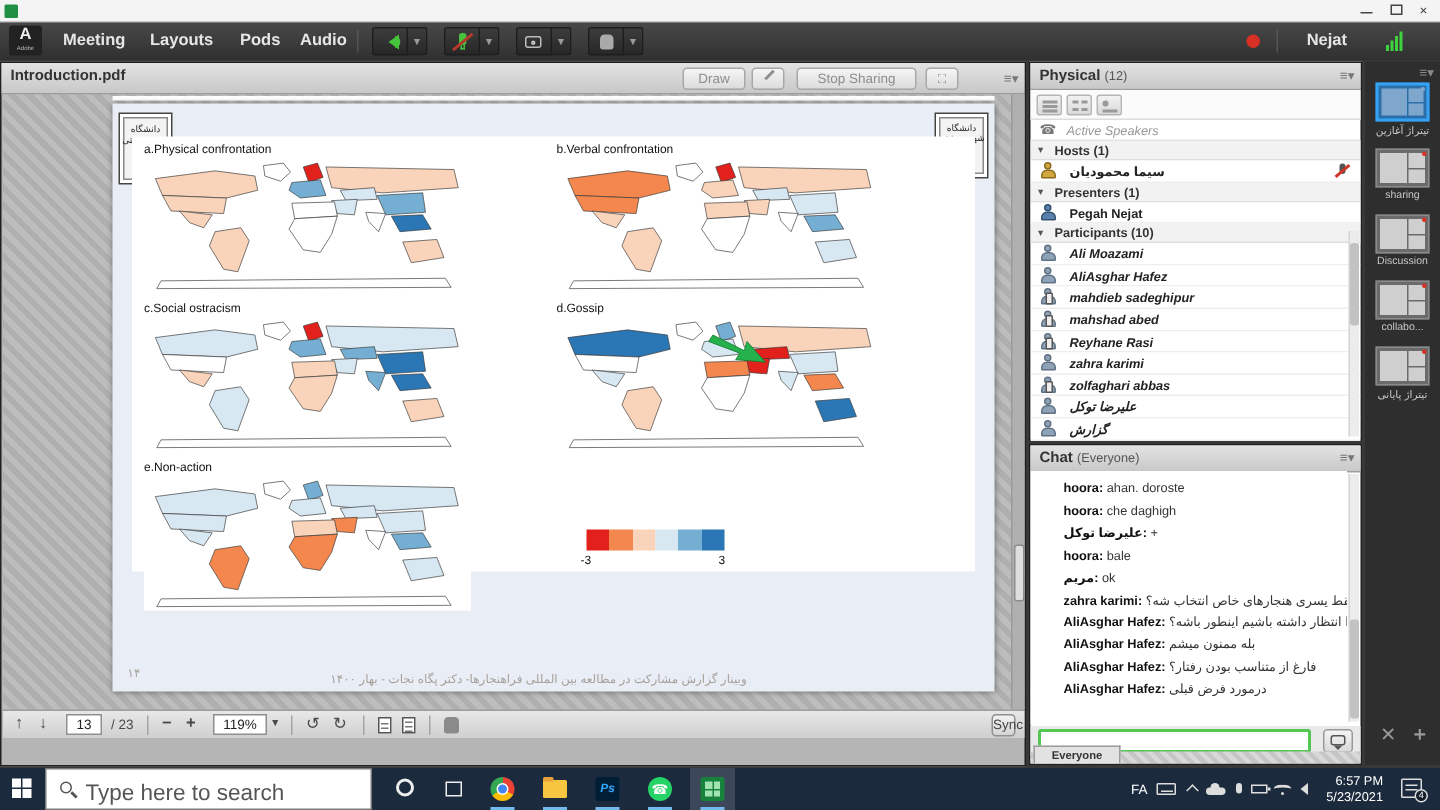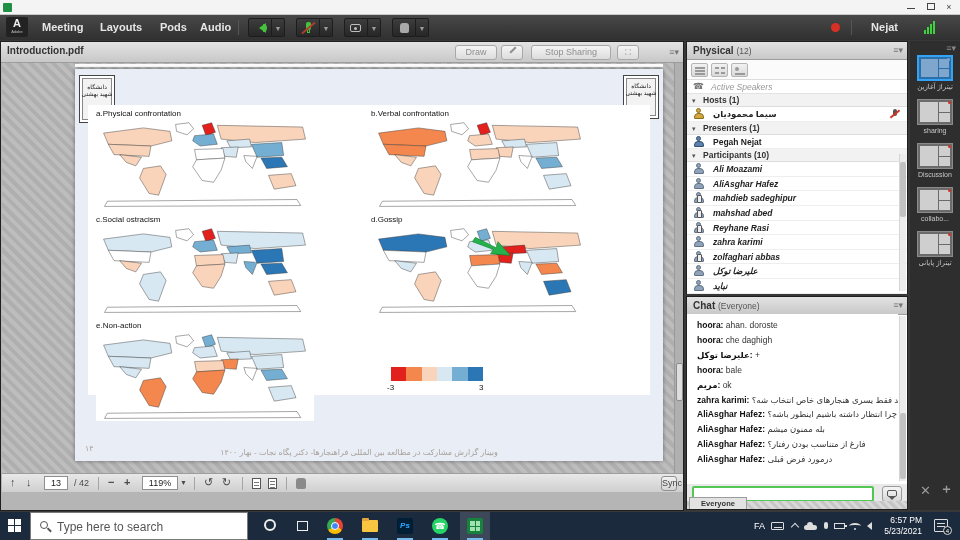--- a/index.html
+++ b/index.html
@@ -36,21 +36,21 @@
   .podttl{position:absolute;left:6px;top:3px;font-size:10px;font-weight:bold;color:#333;}
   .podmenu{position:absolute;right:4px;top:3px;font-size:9px;color:#777;}
   
   #sharepod{left:0;top:1px;width:684px;height:470px;background:#b5b5b5;}
   #sharehdr{height:21px;}
   .hbtn{position:absolute;top:3px;height:15px;background:linear-gradient(#f5f5f5,#dcdcdc);border:1px solid #a8a8a8;border-radius:3px;font-size:9px;color:#8e8e8e;text-align:center;line-height:13px;}
   #sharecontent{position:absolute;left:1px;top:21px;width:681px;height:410px;background:repeating-linear-gradient(45deg,#bdbdbd 0 4px,#afafaf 4px 8px);overflow:hidden;}
   #slide{position:absolute;left:73px;top:6px;width:588px;height:392px;background:#e9edf6;box-shadow:0 0 4px rgba(0,0,0,.4);}
   .logo{position:absolute;border:1px solid #444;background:#f3f3f3;box-shadow:inset 0 0 0 2px #fff,inset 0 0 0 3px #888;text-align:center;overflow:hidden;}
   .logo span{display:block;font-size:6px;color:#222;line-height:7px;}
-  #mapspanel{position:absolute;left:13px;top:36px;width:562px;height:290px;background:#fff;}
+  #mapspanel{position:absolute;left:13px;top:22px;width:562px;height:290px;background:#fff;}
   .maplabel{position:absolute;font-size:8px;color:#111;}
   .map-svg{position:absolute;width:218px;height:88px;background:#fff;}
   #colorbar{position:absolute;left:303px;top:262px;width:92px;height:14px;display:flex;border:0;}
   #colorbar div{flex:1;height:14px;}
   .cblabel{position:absolute;top:278px;font-size:8px;color:#111;}
   #caption{position:absolute;left:60px;right:80px;bottom:4px;font-size:8px;color:#a8a29a;text-align:center;direction:rtl;}
   #pagenum{position:absolute;left:10px;bottom:8px;font-size:8px;color:#a8a29a;}
   #sharescroll{position:absolute;right:0;top:0;width:9px;height:410px;background:#b0b0b0;border-left:1px solid #9a9a9a;}
   #sharescroll .thumb{position:absolute;left:1px;top:300px;width:7px;height:38px;background:#dedede;border:1px solid #8c8c8c;border-radius:2px;}
   
@@ -90,21 +90,21 @@
   .avatar.presenter .av-head,.avatar.presenter .av-body{background:#5b82ad;border-color:#33506e;}
   .avbadge{position:absolute;left:10px;top:4px;width:5px;height:8px;background:#eee;border:1px solid #555;border-radius:1px;}
   .micoff{position:absolute;right:6px;top:1px;width:12px;height:12px;}
   .mic-body{position:absolute;left:4px;top:1px;width:4px;height:7px;background:#555;border-radius:2px;}
   .mic-slash{position:absolute;left:0;top:5px;width:12px;height:2px;background:#cf3527;transform:rotate(-40deg);}
   #attscroll{position:absolute;right:1px;top:112px;bottom:2px;width:7px;background:#ececec;border-left:1px solid #d5d5d5;}
   #attscroll .thumb{position:absolute;left:0;top:8px;width:6px;height:55px;background:#c2c2c2;border-radius:2px;}
   
   #chatpod{left:686px;top:256px;width:222px;height:214px;}
   #chathdr .scope{font-weight:normal;font-size:8.5px;color:#555;}
-  #chatmsgs{position:absolute;left:0;top:17px;right:9px;height:169px;overflow:hidden;padding:4px 0 0 10px;background:#fff;}
+  #chatmsgs{position:absolute;left:0;top:17px;right:9px;height:169px;overflow:hidden;padding:4px 0 0 22px;background:#fff;}
   .chat-msg{font-size:8.5px;line-height:14.9px;color:#333;white-space:nowrap;overflow:hidden;}
   .c-name{font-weight:bold;color:#111;}
   #chatscroll{position:absolute;right:1px;top:19px;width:7px;height:165px;background:#ececec;border-left:1px solid #d5d5d5;}
   #chatscroll .thumb{position:absolute;left:0;bottom:2px;width:6px;height:66px;background:#c2c2c2;border-radius:2px;}
   #chatinputzone{position:absolute;left:0;right:0;top:187px;height:20px;background:#e9e9e9;}
   #chatinput{position:absolute;left:5px;top:2px;width:182px;height:16px;border:2px solid #53c653;border-radius:2px;background:#fff;font-size:9px;padding:0 3px;outline:none;}
   #sendbtn{position:absolute;right:5px;top:2px;width:20px;height:16px;background:linear-gradient(#f5f5f5,#d8d8d8);border:1px solid #9a9a9a;border-radius:3px;}
   .bubble{position:absolute;left:4px;top:3px;width:10px;height:7px;border:1px solid #555;border-radius:2px;}
   .bubbletail{position:absolute;left:6px;top:10px;width:0;height:0;border:3px solid transparent;border-top:3px solid #555;}
   #chatbottom{position:absolute;left:0;right:0;bottom:0;height:8px;background:repeating-linear-gradient(45deg,#d8d8d8 0 3px,#c6c6c6 3px 6px);}
@@ -122,21 +122,21 @@
   #laymenu{position:absolute;right:4px;top:2px;color:#8a8a8a;font-size:9px;}
   .sidebtn{position:absolute;bottom:12px;color:#9a9a9a;font-size:13px;font-weight:bold;}
   
   #taskbar{position:absolute;left:0;top:512px;width:960px;height:28px;background:#1c2a3e;}
   #startbtn{position:absolute;left:0;top:0;width:30px;height:28px;}
   .winlogo{position:absolute;left:8px;top:7px;width:13px;height:13px;display:grid;grid-template-columns:1fr 1fr;grid-template-rows:1fr 1fr;gap:1px;}
   .winlogo i{background:#fff;}
   #searchbox{position:absolute;left:30px;top:0;width:218px;height:28px;background:#fff;border:1px solid #7a7a7a;}
   #searchbox .lens{position:absolute;left:9px;top:8px;width:8px;height:8px;border:1.5px solid #555;border-radius:50%;}
   #searchbox .lenst{position:absolute;left:16px;top:16px;width:5px;height:1.5px;background:#555;transform:rotate(45deg);}
-  #searchbox .ph{position:absolute;left:26px;top:7px;font-size:12px;color:#555;}
+  #searchbox .ph{position:absolute;left:26px;top:7px;font-size:15px;color:#555;}
   .tbicon{position:absolute;top:0;width:30px;height:28px;}
   .underline{position:absolute;left:7px;bottom:0;width:16px;height:2px;background:#76b9ed;}
   .chrome{position:absolute;left:7px;top:6px;width:16px;height:16px;border-radius:50%;background:conic-gradient(#ea4335 0 33%,#fbbc05 33% 66%,#34a853 66% 100%);}
   .chrome i{position:absolute;left:4px;top:4px;width:8px;height:8px;border-radius:50%;background:#4285f4;border:1px solid #fff;}
   .folder{position:absolute;left:7px;top:8px;width:16px;height:12px;background:#f8c540;border-radius:1px;}
   .folder i{position:absolute;left:0;top:-2px;width:7px;height:3px;background:#e8a33d;border-radius:1px 1px 0 0;}
   .psico{position:absolute;left:7px;top:6px;width:16px;height:16px;background:#001e36;border-radius:2px;color:#31a8ff;font-size:8px;font-weight:bold;text-align:center;line-height:16px;}
   .waico{position:absolute;left:7px;top:6px;width:16px;height:16px;background:#25d366;border-radius:50%;color:#fff;font-size:9px;text-align:center;line-height:16px;}
   .acico{position:absolute;left:7px;top:6px;width:16px;height:16px;background:#17823b;border-radius:2px;display:grid;grid-template-columns:1fr 1fr;grid-template-rows:1fr 1fr;gap:1px;padding:3px;}
   .acico i{background:#9fe3b0;}
@@ -363,21 +363,21 @@
           <div id="caption">وبینار گزارش مشارکت در مطالعه بین المللی فراهنجارها- دکتر پگاه نجات - بهار ۱۴۰۰</div>
         </div>
         <div id="sharescroll">
             <div class="thumb"></div>
           </div>
       </div>
       <div id="sharetools">
         <span class="tico" style="left:8px;">↑</span>
         <span class="tico" style="left:24px;">↓</span>
         <input class="tbox" style="left: 42px; width: 24px; height: 14px;" value="13">
-        <span class="tico" style="left:72px;font-weight:normal;font-size:9px;top:4px;">/ 42</span>
+        <span class="tico" style="left:72px;font-weight:normal;font-size:9px;top:4px;">/ 23</span>
         <span class="tsep" style="left:96px;"></span>
         <span class="tico" style="left:106px;">−</span>
         <span class="tico" style="left:122px;">+</span>
         <span class="tbox" style="left:140px;width:36px;height:14px;line-height:13px;">119%</span>
         <span class="tico" style="left:178px;font-size:7px;top:5px;">▼</span>
         <span class="tsep" style="left:192px;"></span>
         <span class="tico" style="left:202px;font-weight:normal;">↺</span>
         <span class="tico" style="left:220px;font-weight:normal;">↻</span>
         <span class="tsep" style="left:240px;"></span>
         <span class="docico" style="left:250px;">
@@ -506,21 +506,21 @@
                 <i class="av-head"></i>
                 <i class="av-body"></i>
               </span>
               <span class="att-name">علیرضا توکل</span>
             </div>
             <div class="att-row">
               <span class="avatar participant">
                 <i class="av-head"></i>
                 <i class="av-body"></i>
               </span>
-              <span class="att-name">نباید</span>
+              <span class="att-name">گزارش</span>
             </div>
           </div>
       </div>
       <div id="attscroll">
           <div class="thumb"></div>
         </div>
     </div>
 
     <div class="pod" id="chatpod">
       <div class="podhdr" id="chathdr">

